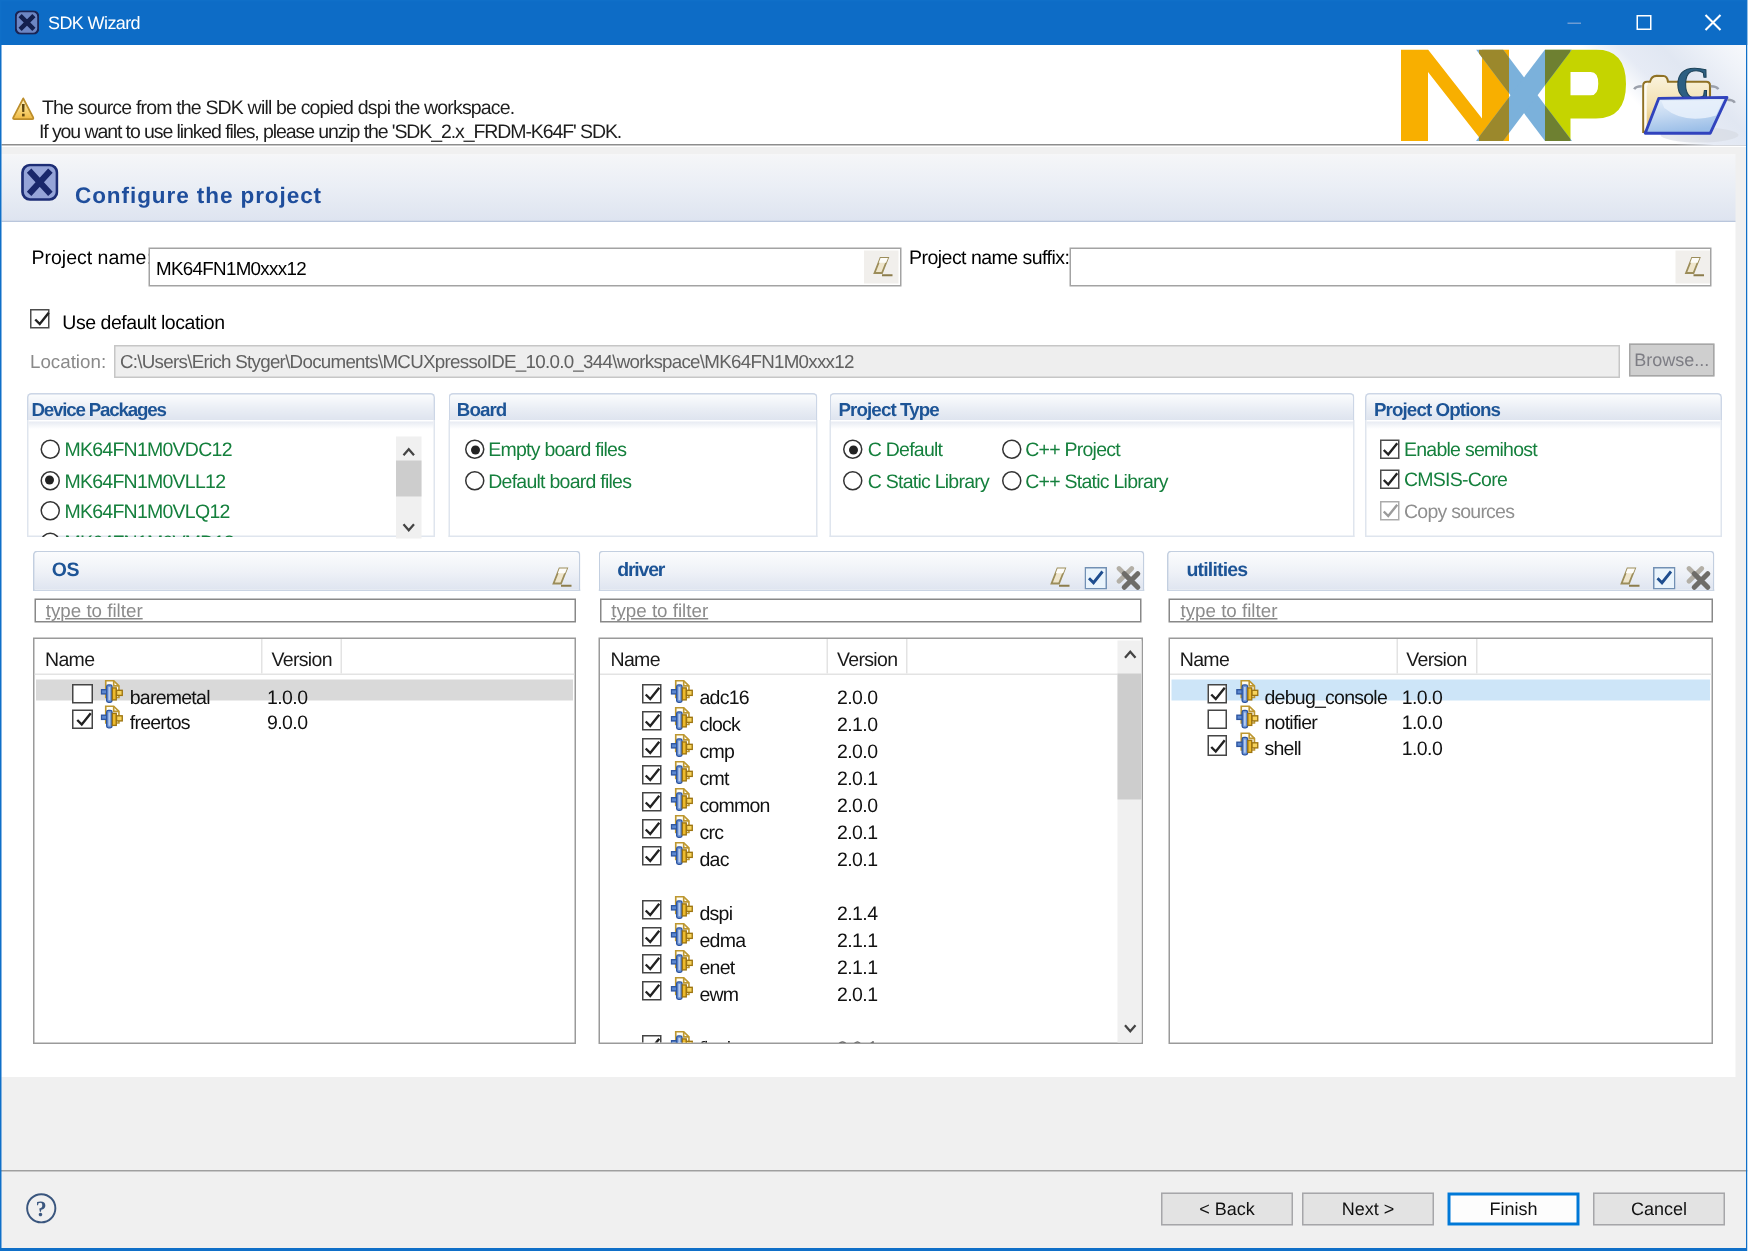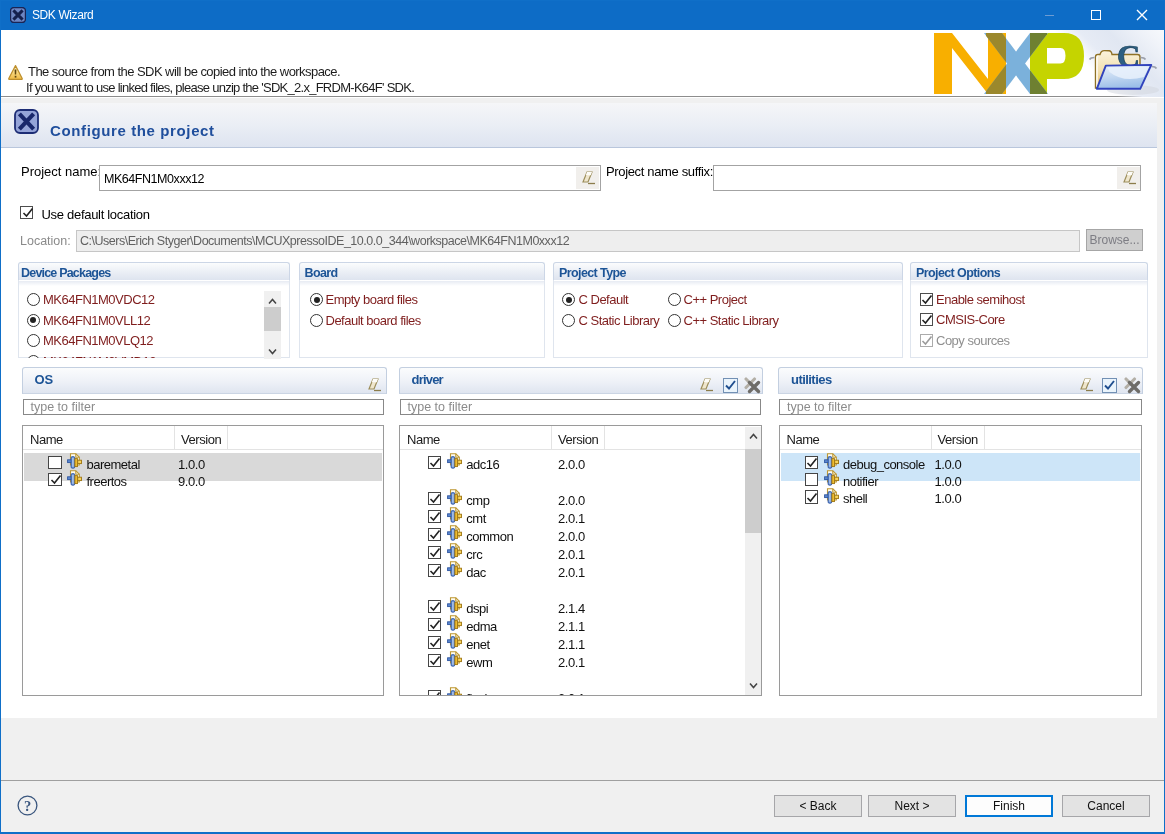--- a/index.html
+++ b/index.html
@@ -35,30 +35,30 @@
 #loc-text { left:80px; top:233.5px; font-size:12.5px; color:#616161; letter-spacing:-0.48px; }
 #browse { left:1086px; top:229px; width:57px; height:22px; background:#cfcfcf; border:1px solid #a6a6a6; color:#7d7d84; font-size:12px; text-align:center; line-height:20px; }
 
 .sect-head { position:absolute; height:18px; background:linear-gradient(180deg,#fbfcfd 0%,#eaeef5 55%,#dee4ef 100%); border:1px solid #ccd6e6; border-bottom:none; border-radius:3px 3px 0 0; }
 .sect-title { position:absolute; font-size:12.5px; font-weight:bold; color:#1d5496; letter-spacing:-0.6px; }
 .sect-body { position:absolute; background:#fff; border:1px solid #dfe5ee; border-top:none; }
 .sect-fade { position:absolute; height:5px; background:linear-gradient(180deg,#e7ebf3,rgba(255,255,255,0)); }
 .radio { position:absolute; width:13px; height:13px; border:1px solid #333; border-radius:50%; background:#fff; }
 .radio.sel::after { content:""; position:absolute; left:2.5px; top:2.5px; width:6px; height:6px; background:#222; border-radius:50%; }
 .cb { position:absolute; width:13px; height:13px; border:1px solid #4d4d4d; background:#fff; }
-.itemlbl { position:absolute; font-size:13px; color:#7f1d1d; white-space:nowrap; letter-spacing:-0.5px; line-height:15px; }
+.itemlbl { position:absolute; font-size:13px; color:#15803d; white-space:nowrap; letter-spacing:-0.5px; line-height:15px; }
 
 .panel-head { position:absolute; height:27px; background:linear-gradient(180deg,#fbfcfd 0%,#eef1f7 55%,#dfe5f0 100%); border:1px solid #c3cfe0; border-bottom:1px solid #cbd5e4; border-radius:3px 3px 0 0; }
 .panel-title { position:absolute; font-size:13px; font-weight:bold; color:#1d5496; letter-spacing:-0.5px; }
-.filter { position:absolute; height:16px; border:1px solid #888; background:#fff; font-size:12.5px; color:#8b8b8b; line-height:14px; padding-left:7px; }
+.filter { position:absolute; height:16px; border:1px solid #888; background:#fff; font-size:12.5px; color:#8b8b8b; line-height:14px; padding-left:7px;text-decoration:underline; }
 .table { position:absolute; border:1px solid #9a9a9a; background:#fff; overflow:hidden; }
 .th { position:absolute; font-size:13px; color:#1a1a1a; top:5.5px; letter-spacing:-0.45px; }
 .colline { position:absolute; top:0; width:1px; height:23px; background:#e3e3e3; }
 .headline { position:absolute; top:23px; left:0; right:0; height:1px; background:#e3e3e3; }
-.row { position:absolute; left:1px; right:1px; height:28px; }
+.row { position:absolute; left:1px; right:1px; height:14px; }
 .rowg { background:#d9d9d9; }
 .rowb { background:#cde5f8; }
 .rcb { position:absolute; top:3px; width:13.5px; height:13.5px; border:1px solid #454545; background:#fff; }
 .ricon { position:absolute; top:0.5px; }
 .rname { position:absolute; top:4px; font-size:13px; color:#111; letter-spacing:-0.5px; }
 .rver { position:absolute; top:4px; font-size:13px; color:#111; letter-spacing:-0.4px; }
 .checkmark { position:absolute; left:-1px; top:-2px; }
 
 .sb { position:absolute; background:#f0f0f0; width:17px; }
 .sb-thumb { position:absolute; left:0; width:17px; background:#cdcdcd; }
@@ -90,21 +90,21 @@
       <linearGradient id="wng" x1="0" y1="0" x2="0" y2="1">
         <stop offset="0" stop-color="#fdf3cd"></stop>
         <stop offset="0.5" stop-color="#f8d87e"></stop>
         <stop offset="1" stop-color="#efb943"></stop>
       </linearGradient>
     </defs>
   <path d="M7.5 1.6 L14.1 14.3 Q14.6 15.4 13.4 15.4 H1.6 Q0.4 15.4 0.9 14.3 Z" fill="url(#wng)" stroke="#bd8e2b" stroke-width="1.2" stroke-linejoin="round"></path>
   <path d="M6.6 5.4 H8.4 L8.2 10.6 H6.8 Z" fill="#5f4710"></path>
   <rect x="6.7" y="11.8" width="1.7" height="1.8" fill="#5f4710"></rect>
 </svg>
-<div id="warntext1" class="abs">The source from the SDK will be copied into the workspace.</div>
+<div id="warntext1" class="abs">The source from the SDK will be copied dspi the workspace.</div>
 <div id="warntext2" class="abs">If you want to use linked files, please unzip the 'SDK_2.x_FRDM-K64F' SDK.</div>
 
 <svg class="abs" style="left:934px;top:33px" width="150" height="61" viewBox="0 0 150 61">
   <defs>
     <clipPath id="cn">
         <rect x="52" y="0" width="20" height="61"></rect>
       </clipPath>
     <clipPath id="cp">
         <rect x="96" y="0" width="17" height="61"></rect>
       </clipPath>
@@ -342,20 +342,31 @@
       <div class="rcb" style="left:26.8px"></div>
       <svg style="position:absolute;left:28.3px;top:4.5px" width="12" height="12" viewBox="0 0 12 12">
         <use href="#chk"></use>
       </svg>
       <svg class="ricon" style="left:45.8px" width="16" height="16" viewBox="0 0 16 16">
         <use href="#plugicon"></use>
       </svg>
       <div class="rname" style="left:65.3px">adc16</div>
       <div class="rver" style="left:157px">2.0.0</div>
     </div>
+<div class="row" style="top:44.6px">
+      <div class="rcb" style="left:26.8px"></div>
+      <svg style="position:absolute;left:28.3px;top:4.5px" width="12" height="12" viewBox="0 0 12 12">
+        <use href="#chk"></use>
+      </svg>
+      <svg class="ricon" style="left:45.8px" width="16" height="16" viewBox="0 0 16 16">
+        <use href="#plugicon"></use>
+      </svg>
+      <div class="rname" style="left:65.3px">clock</div>
+      <div class="rver" style="left:157px">2.1.0</div>
+    </div>
 <div class="row" style="top:62.6px">
       <div class="rcb" style="left:26.8px"></div>
       <svg style="position:absolute;left:28.3px;top:4.5px" width="12" height="12" viewBox="0 0 12 12">
         <use href="#chk"></use>
       </svg>
       <svg class="ricon" style="left:45.8px" width="16" height="16" viewBox="0 0 16 16">
         <use href="#plugicon"></use>
       </svg>
       <div class="rname" style="left:65.3px">cmp</div>
       <div class="rver" style="left:157px">2.0.0</div>

